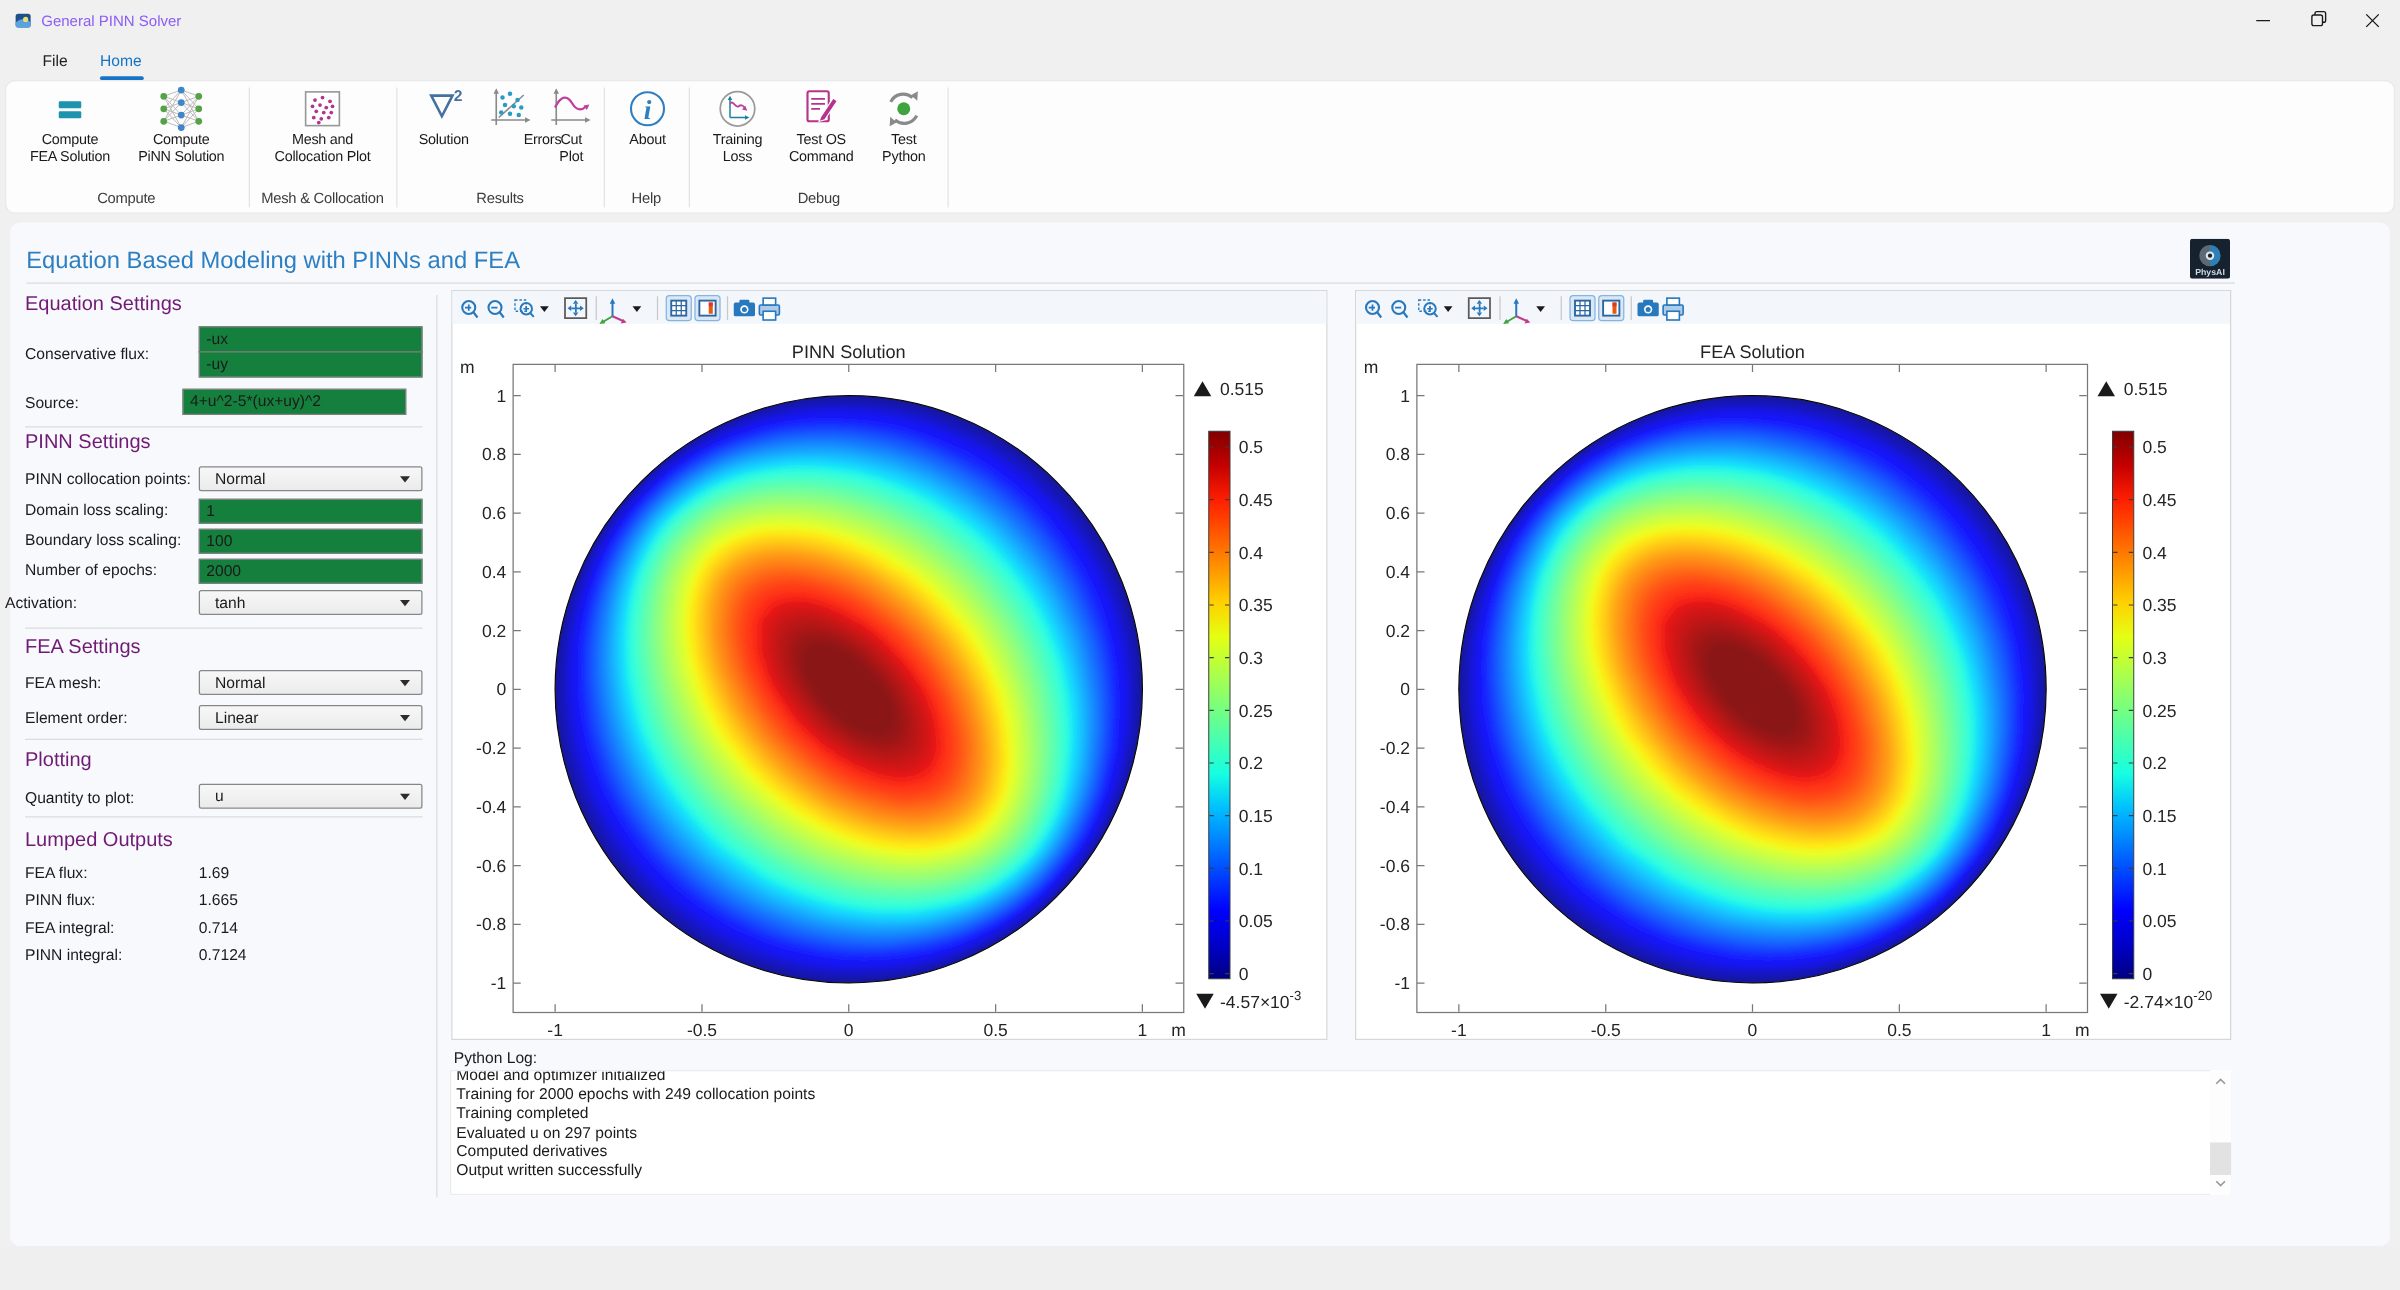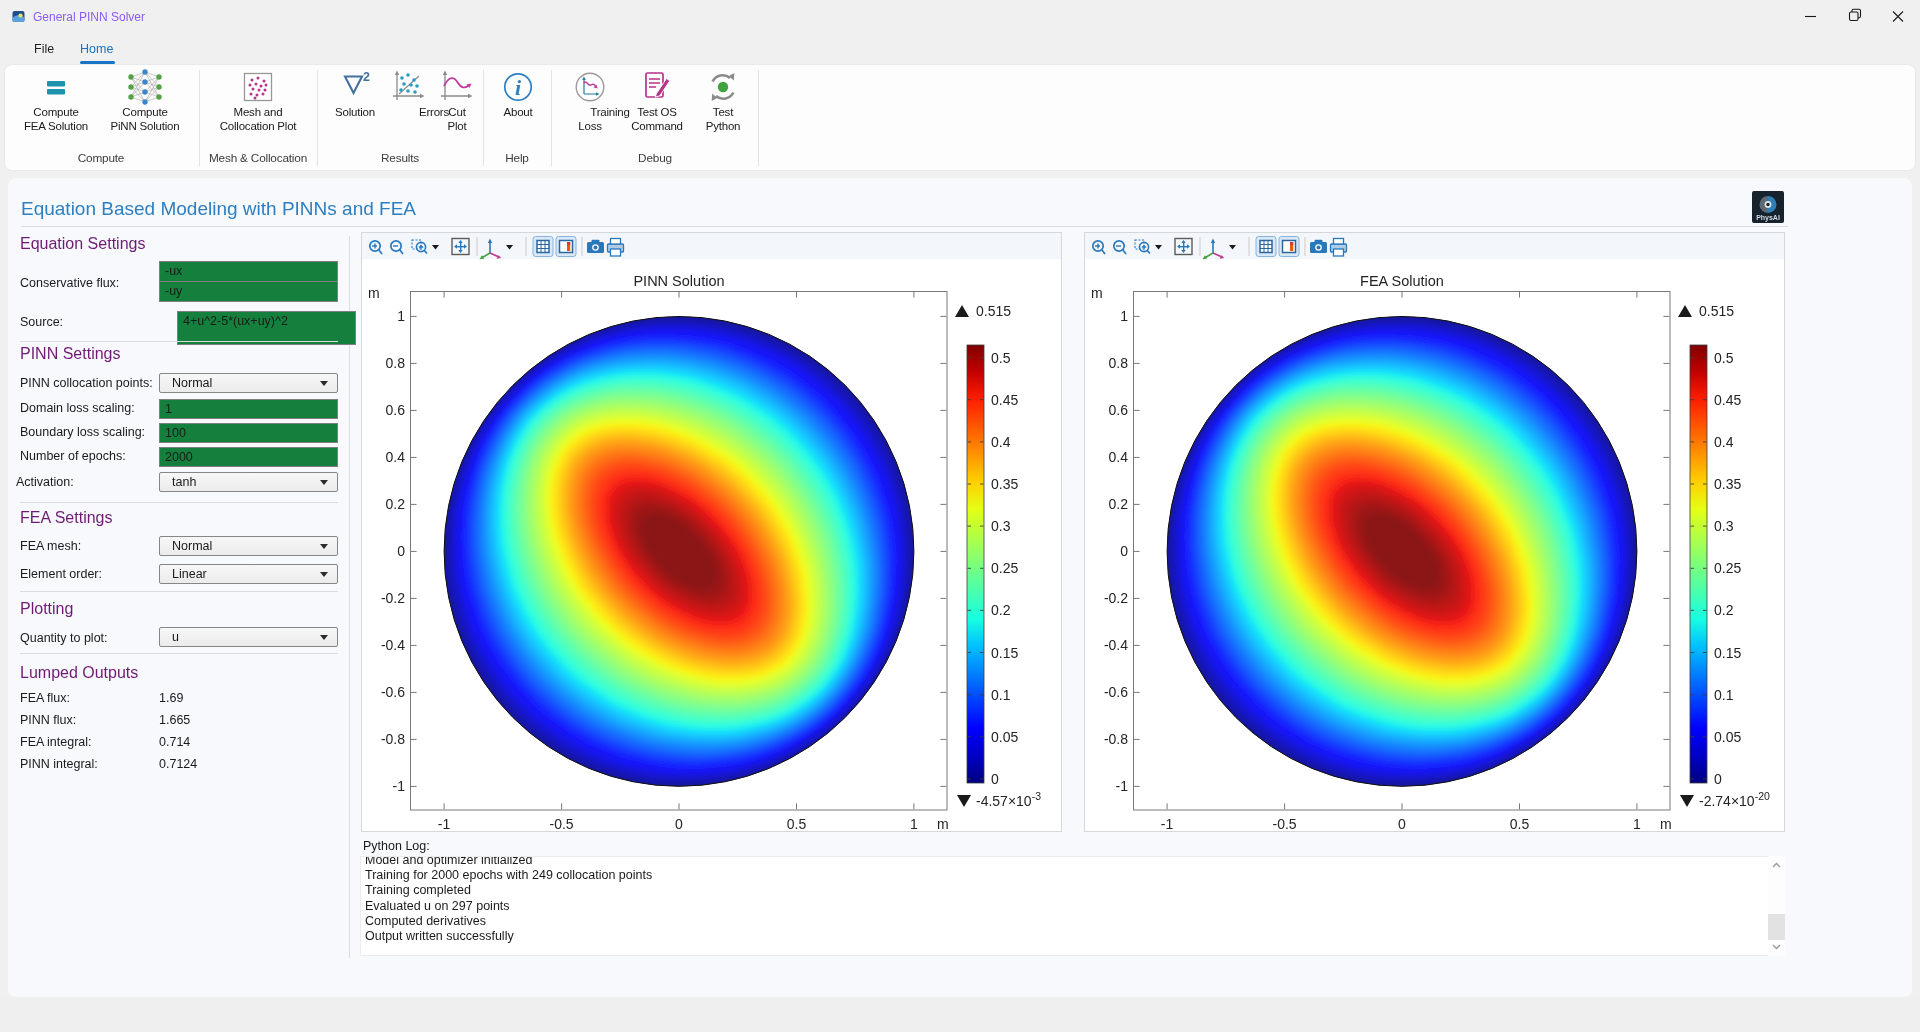--- a/index.html
+++ b/index.html
@@ -117,21 +117,21 @@
 <div class="lbl" style="left:56px;top:119px;width:0;text-align:center;line-height:14.5px;font-size:11.5px;letter-spacing:-0.2px"><span style="display:inline-block;transform:translateX(-50%);">FEA Solution</span></div>
 <div class="lbl" style="left:145px;top:105px;width:0;text-align:center;line-height:14.5px;font-size:11.5px;letter-spacing:-0.2px"><span style="display:inline-block;transform:translateX(-50%);">Compute</span></div>
 <div class="lbl" style="left:145px;top:119px;width:0;text-align:center;line-height:14.5px;font-size:11.5px;letter-spacing:-0.2px"><span style="display:inline-block;transform:translateX(-50%);">PiNN Solution</span></div>
 <div class="lbl" style="left:258px;top:105px;width:0;text-align:center;line-height:14.5px;font-size:11.5px;letter-spacing:-0.2px"><span style="display:inline-block;transform:translateX(-50%);">Mesh and</span></div>
 <div class="lbl" style="left:258px;top:119px;width:0;text-align:center;line-height:14.5px;font-size:11.5px;letter-spacing:-0.2px"><span style="display:inline-block;transform:translateX(-50%);">Collocation Plot</span></div>
 <div class="lbl" style="left:355px;top:105px;width:0;text-align:center;line-height:14.5px;font-size:11.5px;letter-spacing:-0.2px"><span style="display:inline-block;transform:translateX(-50%);">Solution</span></div>
 <div class="lbl" style="left:410px;top:105px;width:0;text-align:center;line-height:14.5px;font-size:11.5px;letter-spacing:-0.2px"><span style="display:inline-block;transform:translateX(-50%);padding-left:48px;">Errors</span></div>
 <div class="lbl" style="left:457px;top:105px;width:0;text-align:center;line-height:14.5px;font-size:11.5px;letter-spacing:-0.2px"><span style="display:inline-block;transform:translateX(-50%);">Cut</span></div>
 <div class="lbl" style="left:457px;top:119px;width:0;text-align:center;line-height:14.5px;font-size:11.5px;letter-spacing:-0.2px"><span style="display:inline-block;transform:translateX(-50%);">Plot</span></div>
 <div class="lbl" style="left:518px;top:105px;width:0;text-align:center;line-height:14.5px;font-size:11.5px;letter-spacing:-0.2px"><span style="display:inline-block;transform:translateX(-50%);">About</span></div>
-<div class="lbl" style="left:590px;top:105px;width:0;text-align:center;line-height:14.5px;font-size:11.5px;letter-spacing:-0.2px"><span style="display:inline-block;transform:translateX(-50%);margin-left:20px;">Training</span></div>
+<div class="lbl" style="left:590px;top:105px;width:0;text-align:center;line-height:14.5px;font-size:11.5px;letter-spacing:-0.2px"><span style="display:inline-block;transform:translateX(-50%);">Training</span></div>
 <div class="lbl" style="left:590px;top:119px;width:0;text-align:center;line-height:14.5px;font-size:11.5px;letter-spacing:-0.2px"><span style="display:inline-block;transform:translateX(-50%);">Loss</span></div>
 <div class="lbl" style="left:657px;top:105px;width:0;text-align:center;line-height:14.5px;font-size:11.5px;letter-spacing:-0.2px"><span style="display:inline-block;transform:translateX(-50%);">Test OS</span></div>
 <div class="lbl" style="left:657px;top:119px;width:0;text-align:center;line-height:14.5px;font-size:11.5px;letter-spacing:-0.2px"><span style="display:inline-block;transform:translateX(-50%);">Command</span></div>
 <div class="lbl" style="left:723px;top:105px;width:0;text-align:center;line-height:14.5px;font-size:11.5px;letter-spacing:-0.2px"><span style="display:inline-block;transform:translateX(-50%);">Test</span></div>
 <div class="lbl" style="left:723px;top:119px;width:0;text-align:center;line-height:14.5px;font-size:11.5px;letter-spacing:-0.2px"><span style="display:inline-block;transform:translateX(-50%);">Python</span></div>
 <div class="lbl" style="left:101px;top:151px;width:0;text-align:center;color:#3c3c3c;font-size:11.8px;letter-spacing:-0.2px"><span style="display:inline-block;transform:translateX(-50%);">Compute</span></div>
 <div class="lbl" style="left:258px;top:151px;width:0;text-align:center;color:#3c3c3c;font-size:11.8px;letter-spacing:-0.2px"><span style="display:inline-block;transform:translateX(-50%);">Mesh &amp; Collocation</span></div>
 <div class="lbl" style="left:400px;top:151px;width:0;text-align:center;color:#3c3c3c;font-size:11.8px;letter-spacing:-0.2px"><span style="display:inline-block;transform:translateX(-50%);">Results</span></div>
 <div class="lbl" style="left:517px;top:151px;width:0;text-align:center;color:#3c3c3c;font-size:11.8px;letter-spacing:-0.2px"><span style="display:inline-block;transform:translateX(-50%);">Help</span></div>
 <div class="lbl" style="left:655px;top:151px;width:0;text-align:center;color:#3c3c3c;font-size:11.8px;letter-spacing:-0.2px"><span style="display:inline-block;transform:translateX(-50%);">Debug</span></div>
@@ -150,32 +150,32 @@
 <circle cx="16" cy="13.5" r="1.7" fill="#16222e"></circle>
 <text x="16" y="29" text-anchor="middle" font-family="Liberation Sans,sans-serif" font-size="7px" font-weight="bold" fill="#cfd8e0">PhysAI</text>
 </svg>
 <div class="sep" style="left:21px;top:226px;width:1767px"></div>
 <div class="abs" style="left:349px;top:236px;width:1px;height:722px;background:#dcdcdc"></div>
 <div class="h2" style="left:20px;top:235px">Equation Settings</div>
 <div class="lbl" style="left:20px;top:276px">Conservative flux:</div>
 <div class="inp" style="left:159px;top:261px;width:179px;height:21px">-ux</div>
 <div class="inp" style="left:159px;top:281px;width:179px;height:21px">-uy</div>
 <div class="lbl" style="left:20px;top:315px">Source:</div>
-<div class="inp" style="left:177px;top:311px;width:179px;height:34px">4+u^2-5*(ux+uy)^2</div>
+<div class="inp" style="left:146px;top:311px;width:179px;height:21px">4+u^2-5*(ux+uy)^2</div>
 <div class="sep" style="left:20px;top:341px;width:318px"></div>
 <div class="h2" style="left:20px;top:345px">PINN Settings</div>
 <div class="lbl" style="left:20px;top:376px">PINN collocation points:</div>
 <div class="dd" style="left:159px;top:373px;width:179px;height:20px">Normal</div>
 <div class="lbl" style="left:20px;top:401px">Domain loss scaling:</div>
 <div class="inp" style="left:159px;top:399px;width:179px;height:20px">1</div>
 <div class="lbl" style="left:20px;top:425px">Boundary loss scaling:</div>
 <div class="inp" style="left:159px;top:423px;width:179px;height:20px">100</div>
 <div class="lbl" style="left:20px;top:449px">Number of epochs:</div>
 <div class="inp" style="left:159px;top:447px;width:179px;height:20px">2000</div>
-<div class="lbl" style="left:16px;top:475px">Activation:</div>
+<div class="lbl" style="left:4px;top:475px">Activation:</div>
 <div class="dd" style="left:159px;top:472px;width:179px;height:20px">tanh</div>
 <div class="sep" style="left:20px;top:502px;width:318px"></div>
 <div class="h2" style="left:20px;top:509px">FEA Settings</div>
 <div class="lbl" style="left:20px;top:539px">FEA mesh:</div>
 <div class="dd" style="left:159px;top:536px;width:179px;height:20px">Normal</div>
 <div class="lbl" style="left:20px;top:567px">Element order:</div>
 <div class="dd" style="left:159px;top:564px;width:179px;height:20px">Linear</div>
 <div class="sep" style="left:20px;top:591px;width:318px"></div>
 <div class="h2" style="left:20px;top:600px">Plotting</div>
 <div class="lbl" style="left:20px;top:631px">Quantity to plot:</div>

